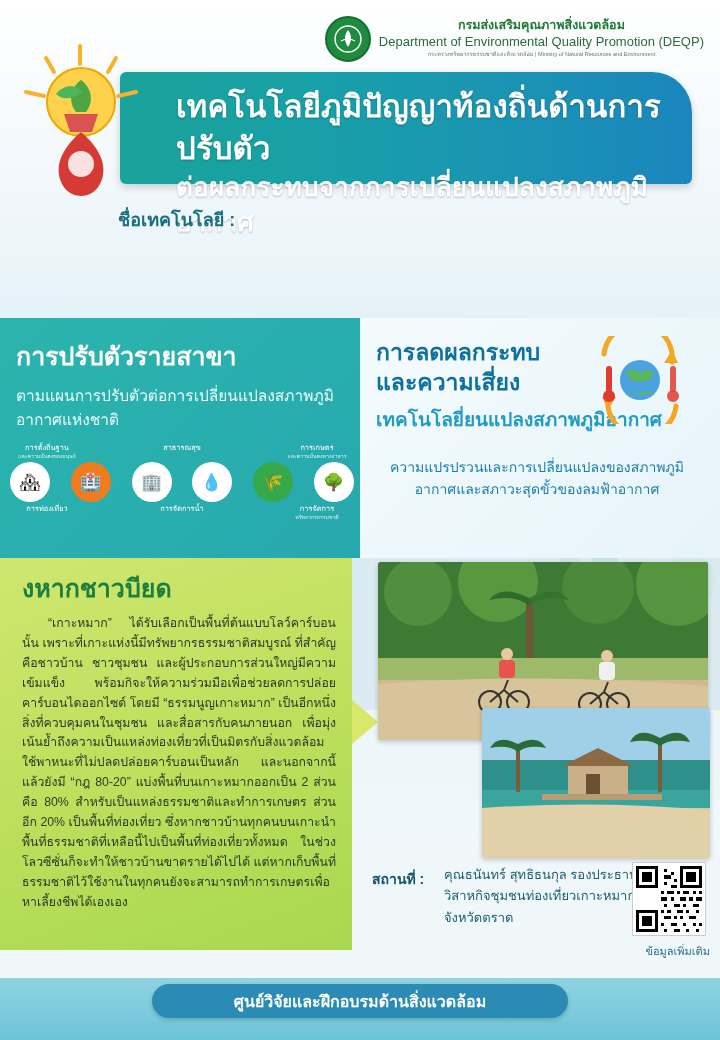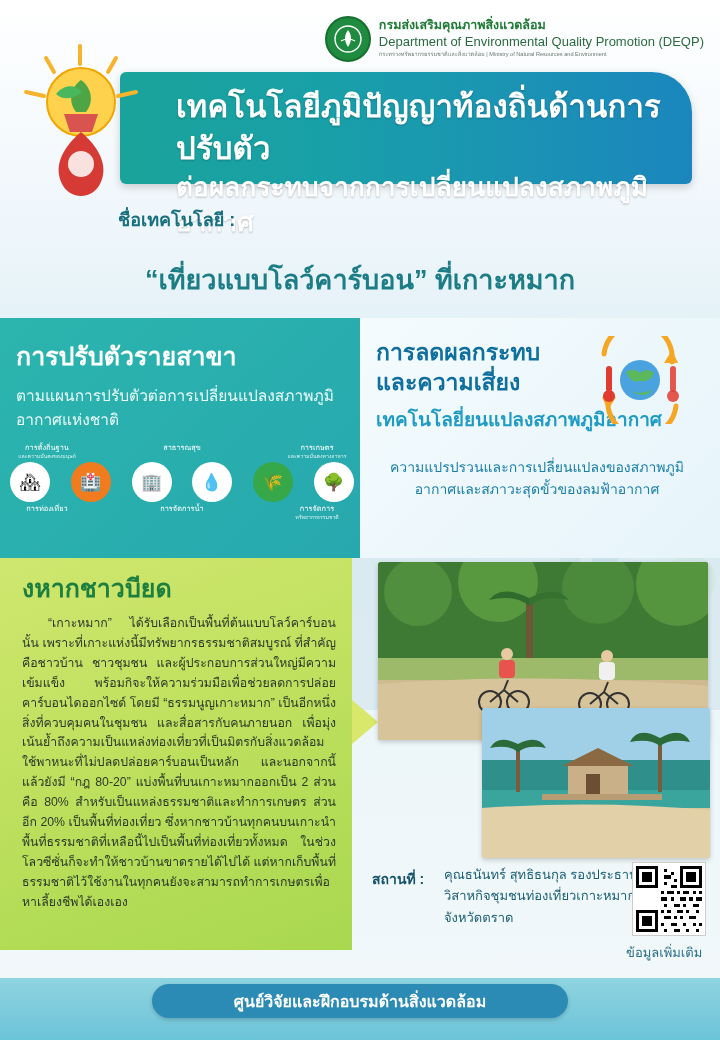--- a/index.html
+++ b/index.html
@@ -29,21 +29,21 @@
     position: absolute; top: 16px; right: 16px;
     display: flex; align-items: flex-start; gap: 8px;
   }
   .org-seal {
     width: 46px; height: 46px; border-radius: 50%;
     background: #1e8b3f;
     border: 2px solid #15702f;
     display: flex; align-items: center; justify-content: center;
     color: #fff; font-size: 20px;
   }
-  .org-text { line-height: 1.25; padding-top: 2px; }
+  .org-text { line-height: 1.25; padding-top: 2px; text-align: center; }
   .org-text .th { font-size: 12.5px; color: #1f7a35; font-weight: bold; }
   .org-text .en { font-size: 13px; color: #2b6b3f; }
   .org-text .sub { font-size: 5.6px; color: #6a7a70; margin-top: 1px; }
 
   
   .title-banner {
     position: absolute; left: 120px; top: 72px; width: 572px; height: 112px;
     background: linear-gradient(90deg, #1aa39a 0%, #18a0a8 35%, #1b93b4 70%, #1a86bd 100%);
     border-radius: 6px 40px 6px 6px;
     box-shadow: 0 3px 8px rgba(0,0,0,.18);
@@ -147,22 +147,22 @@
   .contact-lines {
     position: absolute; left: 92px; top: 2px; width: 200px;
     font-size: 13px; color: #1c5f73; line-height: 1.65;
   }
   .qr {
     position: absolute; right: 14px; top: 0px; width: 74px; height: 74px;
     background: #fff; padding: 3px; border: 1px solid #ccc;
   }
   .qr svg { width: 100%; height: 100%; display: block; }
   .qr-cap {
-    position: absolute; right: 10px; top: 80px; width: 84px; text-align: left;
-    font-size: 13px; color: #2b6e86;
+    position: absolute; right: 10px; top: 80px; width: 84px; text-align: right;
+    font-size: 11px; color: #2b6e86;
   }
 
   
   .footer-strip {
     position: absolute; left: 0; right: 0; bottom: 0; height: 62px;
     background: linear-gradient(180deg, #8fd3e0 0%, #6cc4d8 100%);
   }
   .footer-pill {
     position: absolute; left: 152px; bottom: 22px; width: 416px; height: 34px;
     background: #2c8bb5; border-radius: 18px;
@@ -222,21 +222,20 @@
       <circle cx="63" cy="62" r="34" fill="#ffd24d" stroke="#f0a500" stroke-width="2"></circle>
       <path d="M63 40 C52 48 50 62 58 72 L68 72 C76 62 74 48 63 40 Z" fill="#2f9e44" opacity=".85"></path>
       <path d="M38 54 C46 44 58 44 64 52 C54 60 44 60 38 54 Z" fill="#49b85c"></path>
       <path d="M46 74 L80 74 L74 92 L52 92 Z" fill="#d9534f"></path>
       <path d="M63 92 C42 110 36 128 44 144 C52 160 74 160 82 144 C90 128 84 110 63 92 Z" fill="#d63a34"></path>
       <circle cx="63" cy="124" r="13" fill="#ffffff" opacity=".85"></circle>
     </svg>
   </div>
 
   <div class="tech-label">ชื่อเทคโนโลยี :</div>
-  <div class="tech-name">“เที่ยวแบบโลว์คาร์บอน” ที่เกาะหมาก</div>
 
   <div class="panel-left">
     <h2>การปรับตัวรายสาขา</h2>
     <p>ตามแผนการปรับตัวต่อการเปลี่ยนแปลงสภาพภูมิอากาศแห่งชาติ</p>
 
     <div class="sector-strip">
       <div class="sector-row">
         <div class="sector-cap">
           <div>การตั้งถิ่นฐาน</div>
           <div class="sub">และความมั่นคงของมนุษย์</div>

